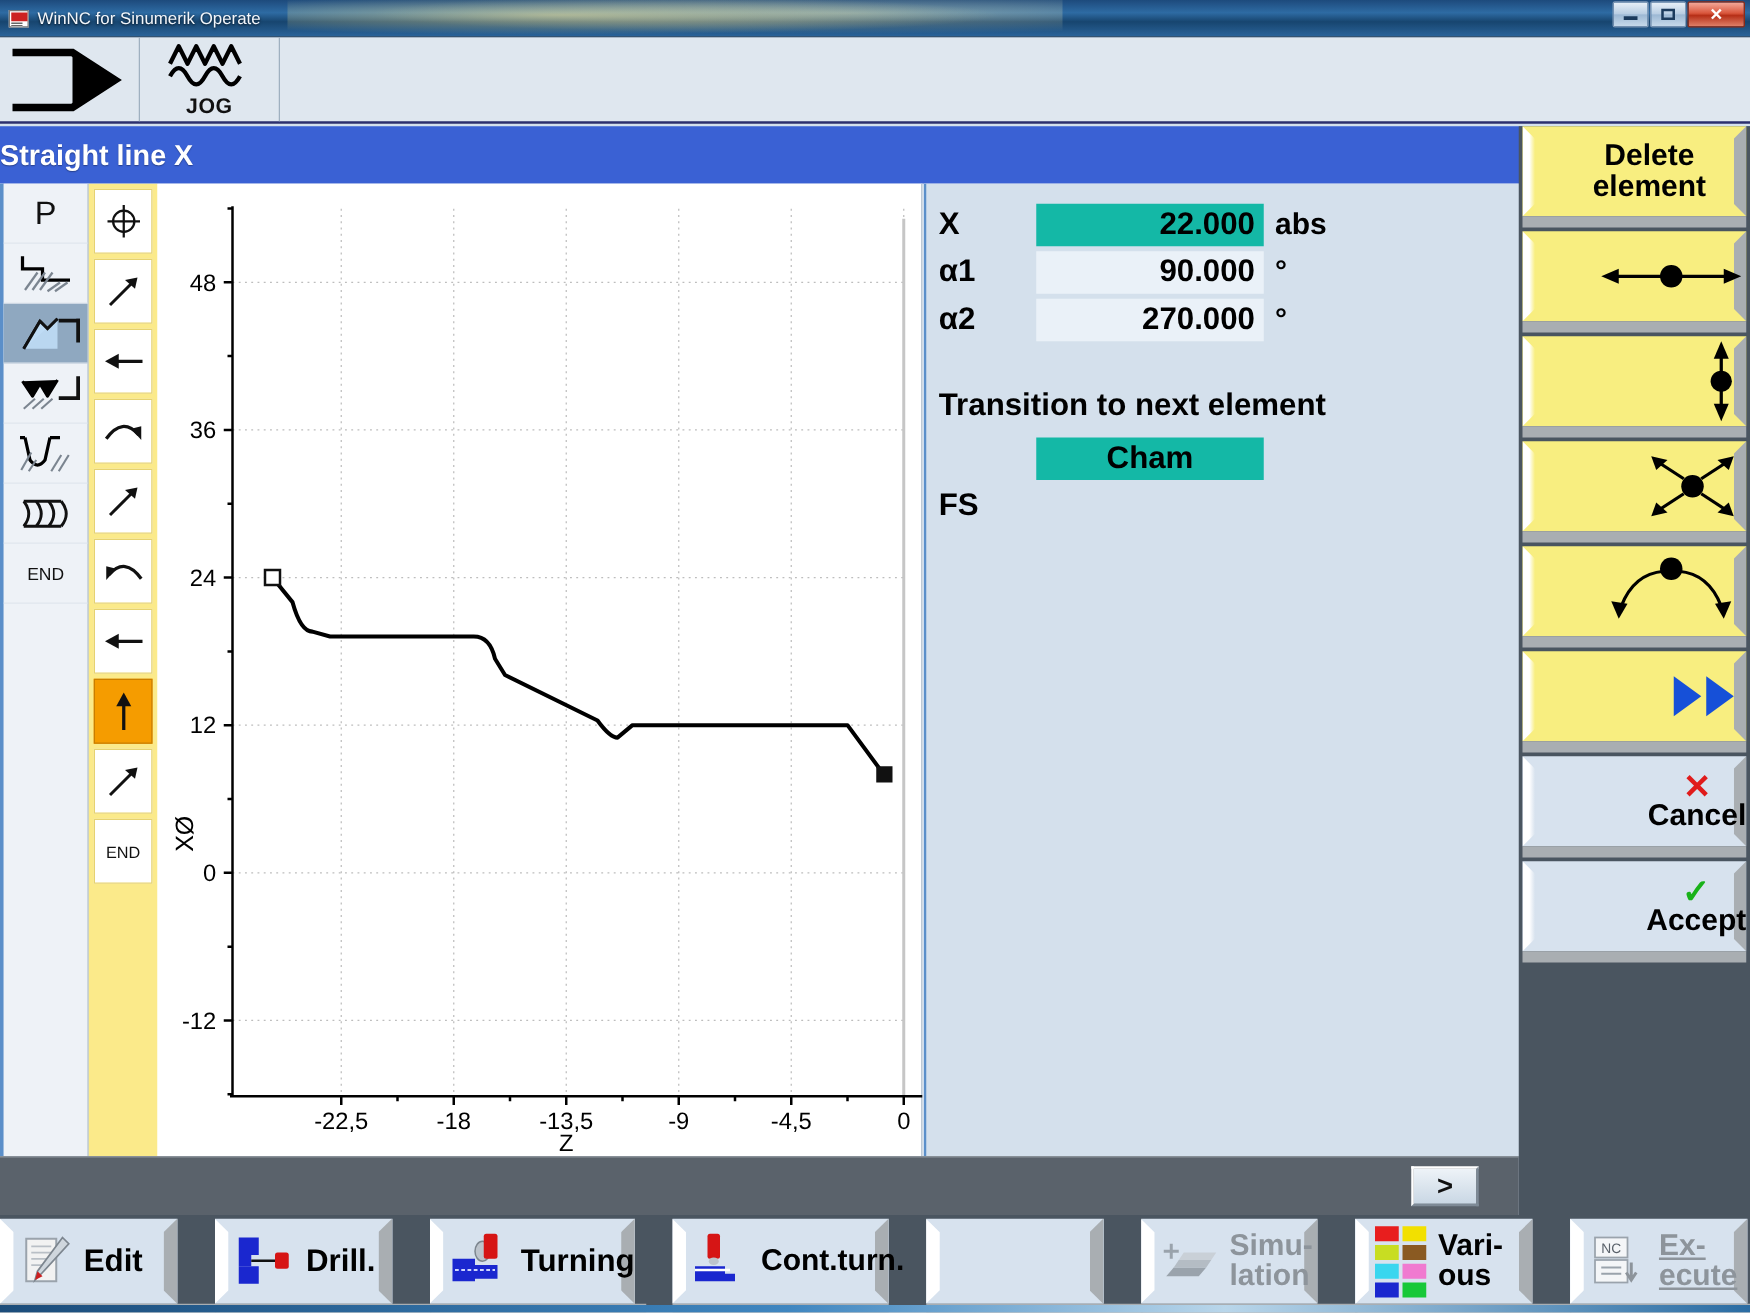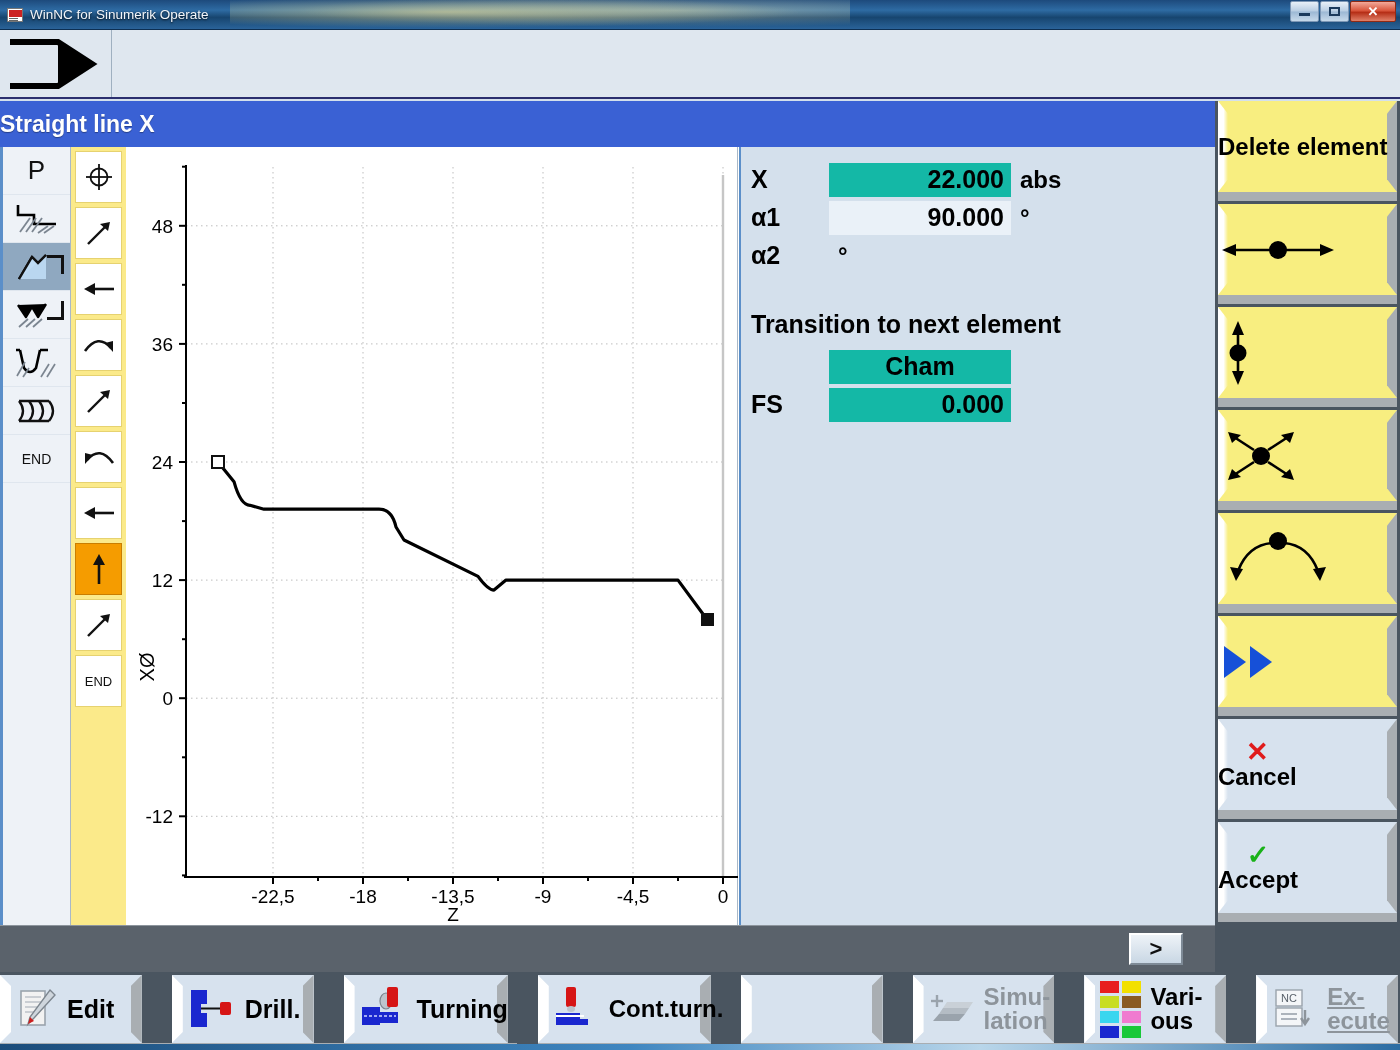--- a/index.html
+++ b/index.html
@@ -164,23 +164,23 @@
     display: flex; align-items: center; justify-content: center;
     font-size: 22px; font-weight: bold; color: #101010;
   }
 
   
   .skbar {
     position: absolute; left: 1215px; top: 101px; width: 185px; height: 871px;
     background: #4a5560;
   }
   .sk {
-    position: relative; width: 179px; height: 91px; margin: 0 auto 12px auto;
-    background: #f8ee80; display: flex; align-items: center; justify-content: flex-start;
-    text-align: center; font-size: 24px; font-weight: bold; color: #000; line-height: 1.05;
+    position: relative; width: 179px; height: 72px; margin: 0 auto 12px auto;
+    background: #f8ee80; display: flex; align-items: center; justify-content: flex-end;
+    text-align: center; font-size: 24px; font-weight: bold; color: #000; line-height: 1.05; padding-left: 24px;
   }
   .sk.plain { background: #d7e2ee; }
   .sk::before {
     content: ""; position: absolute; left: 0; top: 0; width: 10px; height: 100%;
     background: linear-gradient(90deg,#ffffff 0%,#ffffff 55%, rgba(255,255,255,0) 100%);
     clip-path: polygon(0 0, 100% 14%, 100% 86%, 0 100%);
   }
   .sk::after {
     content: ""; position: absolute; right: 0; top: 0; width: 10px; height: 100%;
     background: #a9aeb2;
@@ -242,20 +242,29 @@
       <div class="tb-btn close">✕</div>
     </div>
   </div>
 
   <div class="modebar">
     <div class="mode-cell">
       <svg width="100" height="56" viewBox="0 0 100 56">
         <path d="M4 6 H52 L52 6 L86 28 L52 50 H4" fill="none" stroke="#000" stroke-width="6"></path>
         <path d="M52 6 L86 28 L52 50 Z" fill="#000"></path>
       </svg>
+    </div>
+    <div class="mode-cell">
+      <div class="jog-wrap">
+        <svg width="72" height="42" viewBox="0 0 72 42">
+          <polyline points="4,18 11,4 18,18 25,4 32,18 39,4 46,18 53,4 60,18" fill="none" stroke="#000" stroke-width="3.4" stroke-linejoin="round"></polyline>
+          <path d="M4 28 q7 -13 14 0 q7 13 14 0 q7 -13 14 0 q7 13 14 0" fill="none" stroke="#000" stroke-width="3.4"></path>
+        </svg>
+        <span class="jog-label">JOG</span>
+      </div>
     </div>
     <div class="mode-cell wide"></div>
   </div>
 
   <div class="hdr">
     <div class="hdr-right">Straight line X</div>
     <div class="hdr-pad"></div>
   </div>
 
   <div class="main">
@@ -480,32 +489,32 @@
         <div class="pfield">22.000</div>
         <div class="punit">abs</div>
       </div>
       <div class="prow">
         <div class="plabel">α1</div>
         <div class="pfield alt">90.000</div>
         <div class="punit">°</div>
       </div>
       <div class="prow">
         <div class="plabel">α2</div>
+        <div class="pfield alt">270.000</div>
         <div class="punit">°</div>
       </div>
 
       <div class="ptitle">Transition to next element</div>
 
       <div class="prow indent">
         <div class="plabel"></div>
         <div class="pfield center">Cham</div>
       </div>
       <div class="prow indent">
         <div class="plabel">FS</div>
-        <div class="pfield">0.000</div>
       </div>
     </div>
   </div>
 
   <div class="statusbar">
     <div class="gt-btn">&gt;</div>
   </div>
 
   <div class="skbar">
     <div class="sk" style="margin-top:0">

